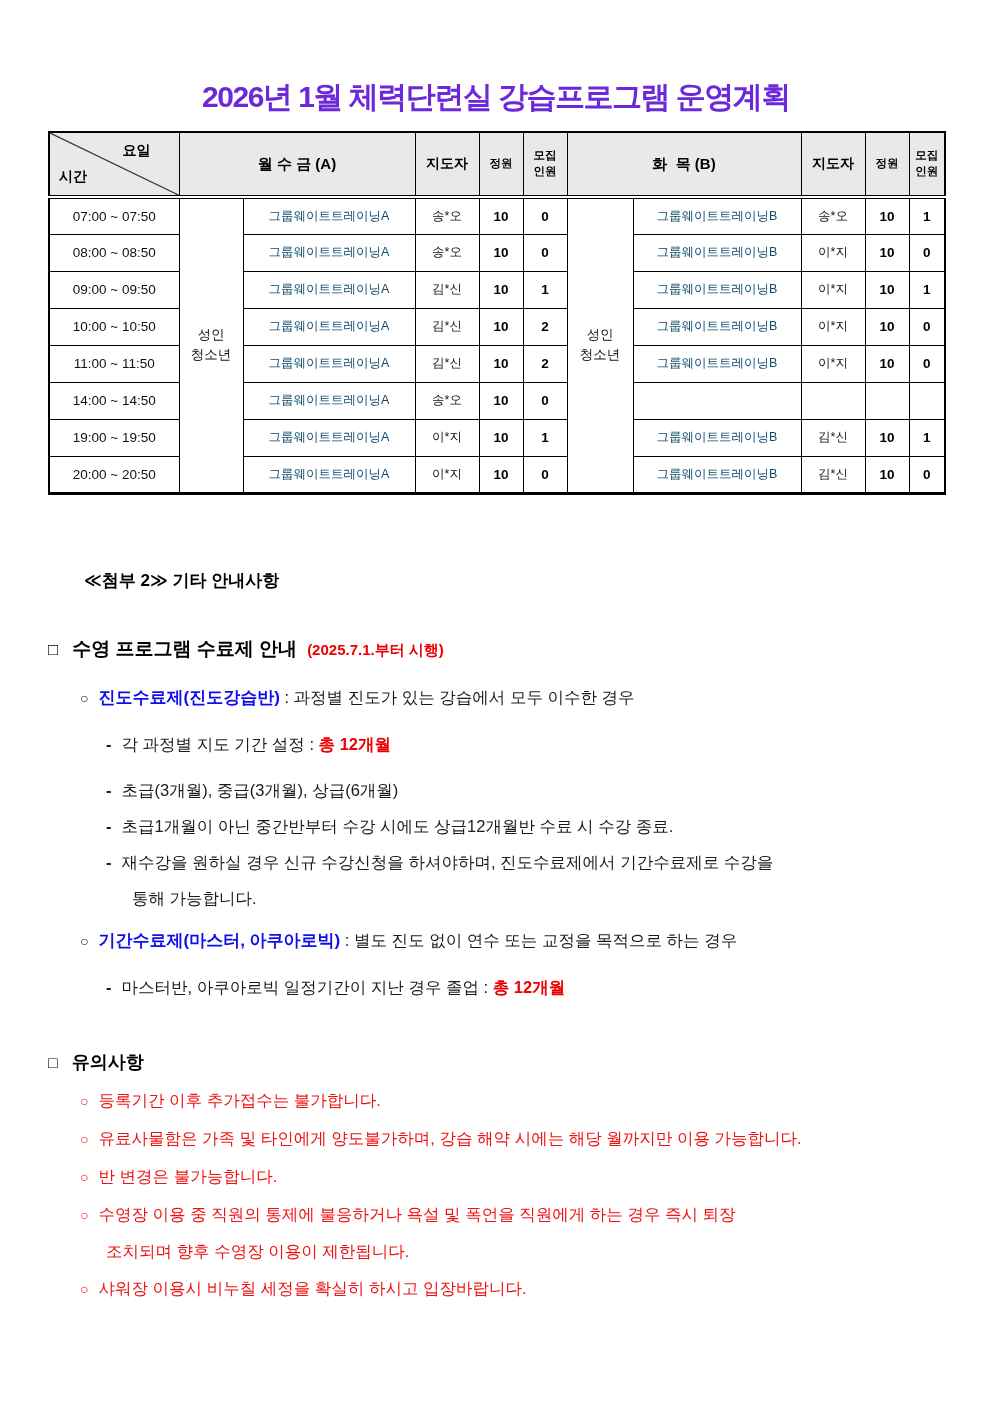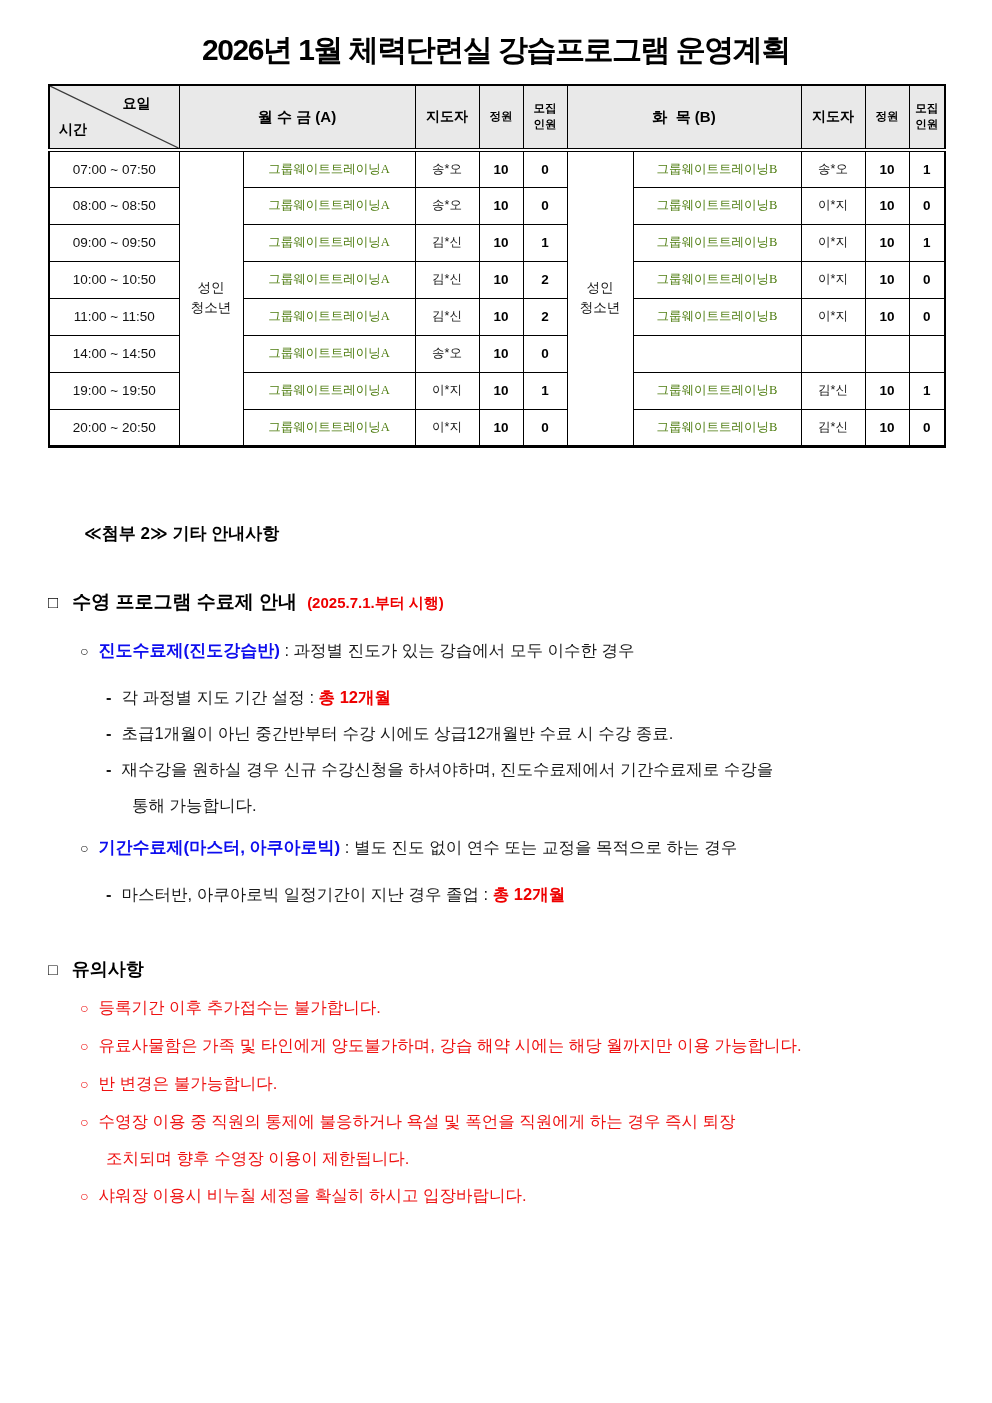--- a/index.html
+++ b/index.html
@@ -8,26 +8,26 @@
     width: 992px; height: 1403px;
     background: #ffffff;
     color: #1a1a1a;
     font-family: "Liberation Sans", "DejaVu Sans", sans-serif;
     overflow: hidden;
   }
   .content { padding: 0 48px; }
 
   
   .doc-title {
-    margin-top: 30px;
+    margin-top: 77px;
     text-align: center;
     font-size: 30px;
     font-weight: 800;
     letter-spacing: -1.5px;
-    color: #000000;
+    color: #6d28d9;
   }
 
   
   table.sched {
     margin-top: 13px;
     border-collapse: collapse;
     table-layout: fixed;
     width: 896px;
     border: 2px solid #000;
     border-bottom: 3px solid #000;
@@ -44,21 +44,21 @@
     background: #e9e9e9;
     font-weight: bold;
     font-size: 14px;
     border-bottom: 4px double #000;
     color: #000;
   }
   table.sched thead th.grp { font-size: 15px; }
   table.sched thead th.small { font-size: 11.5px; line-height: 1.35; }
   table.sched tbody tr { height: 37px; }
   table.sched td.time { font-size: 13.5px; letter-spacing: 0; color:#111; }
-  table.sched td.prog { font-size: 12.5px; color:#4d7c0f;font-family:Liberation Serif, serif; }
+  table.sched td.prog { font-size: 12.5px; color:#0c4a6e; }
   table.sched td.inst { font-size: 12.5px; color:#111; }
   table.sched td.num  { font-size: 13.5px; font-weight: bold; color:#000; }
   table.sched td.merged { font-size: 13.5px; color:#111; line-height: 1.5; }
   .pre { white-space: pre-wrap; }
 
   
   th.corner { position: relative; background: #e9e9e9; padding: 0; }
   th.corner svg.diag { position: absolute; left: 0; top: 0; width: 100%; height: 100%; }
   th.corner .c-top {
     position: absolute; top: 9px; right: 28px;
@@ -261,20 +261,23 @@
   <div class="sec-heading">
     <span class="marker">□</span><span>수영 프로그램 수료제 안내</span><span class="red-note">(2025.7.1.부터 시행)</span>
   </div>
 
   <div class="line l-circle mt24">
     <span class="marker">○</span><span class="term-blue">진도수료제(진도강습반)</span><span> : 과정별 진도가 있는 강습에서 모두 이수한 경우</span>
   </div>
   <div class="line l-dash mt24">
     <span class="marker">-</span><span>각 과정별 지도 기간 설정 : </span><span class="red-strong">총 12개월</span>
   </div>
+  <div class="line l-dash mt24">
+    <span class="marker">-</span><span>초급(3개월), 중급(3개월), 상급(6개월)</span>
+  </div>
   <div class="line l-dash mt14">
     <span class="marker">-</span><span>초급1개월이 아닌 중간반부터 수강 시에도 상급12개월반 수료 시 수강 종료.</span>
   </div>
   <div class="line l-dash mt14">
     <span class="marker">-</span><span>재수강을 원하실 경우 신규 수강신청을 하셔야하며, 진도수료제에서 기간수료제로 수강을</span>
   </div>
   <div class="line l-cont mt14">
     <span>통해 가능합니다.</span>
   </div>
 

